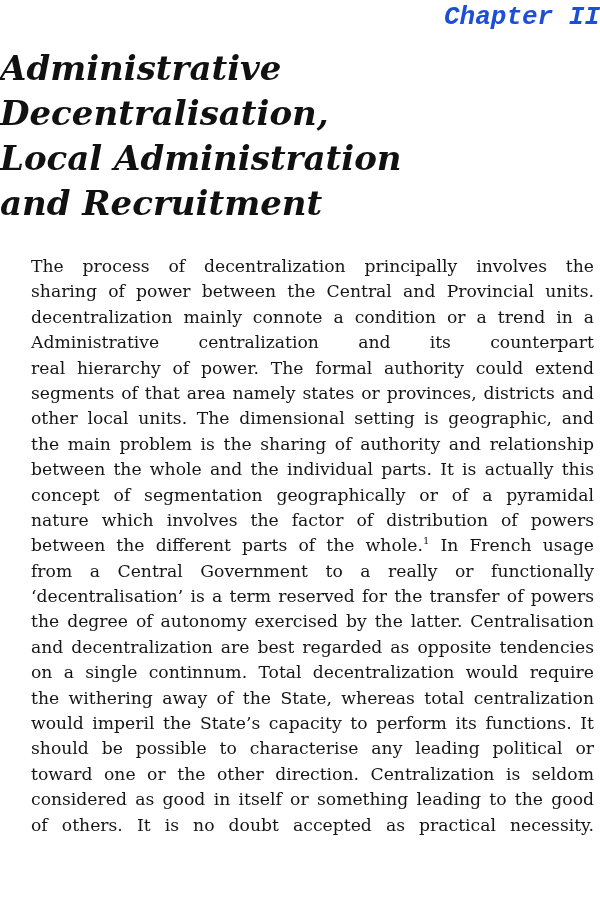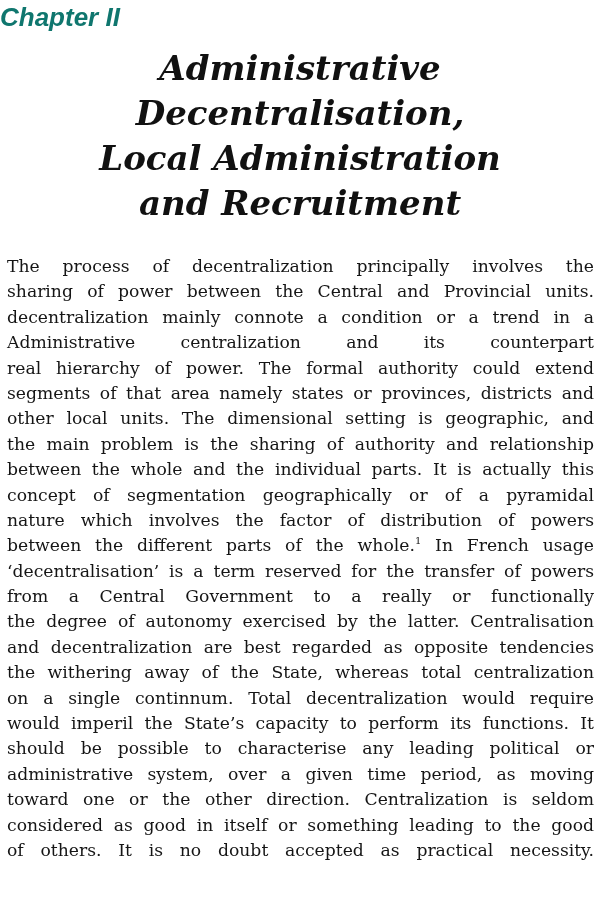--- a/index.html
+++ b/index.html
@@ -1,34 +1,34 @@
 <!DOCTYPE html>
 <html><head>
 <meta charset="utf-8">
 <style>
   html, body { margin: 0; padding: 0; background: #ffffff; }
   body { width: 600px; height: 903px; overflow: hidden; position: relative; color: #111; }
   .page { position: absolute; left: 0; top: 0; width: 600px; height: 903px; }
   .chapter-label {
-    position: absolute; left: 0; width: 600px; top: 2px; text-align: left;
-    font-family: Liberation Sans, sans-serif; font-style: italic; font-weight: bold;
-    font-size: 26px; line-height: 30px; color: #0f766e;
+    position: absolute; left: 0; width: 600px; top: 2px; text-align: right;
+    font-family: Liberation Mono, monospace; font-style: italic; font-weight: bold;
+    font-size: 26px; line-height: 30px; color: #1d4ed8;
   }
   .title {
-    position: absolute; left: 0; width: 600px; top: 46px; text-align: center;
+    position: absolute; left: 0; width: 600px; top: 46px; 
     font-family: "DejaVu Serif", serif; font-style: italic; font-weight: bold;
     font-size: 34px; line-height: 45px; color: #111; margin: 0;
   }
   .title span { display: block; }
   .body {
     position: absolute; left: 7px; width: 587px; top: 254px;
     font-family: "DejaVu Serif", serif; font-size: 17.2px; line-height: 25.4px;
     color: #151515; margin: 0;
   }
-  .line { display: block; text-align: justify; text-align-last: justify; white-space: nowrap; height: 25.4px; }
+  .line { display: block; text-align: justify; text-align-last: justify; white-space: nowrap; height: 25.4px; margin-left: 24px; }
   .line.last { text-align-last: justify; }
   sup { font-size: 10px; line-height: 0; vertical-align: super; }
 </style>
 </head>
 <body>
 
 <div class="page">
   <div class="chapter-label">Chapter II</div>
 
   <h1 class="title">
@@ -44,26 +44,25 @@
     <span class="line">decentralization mainly connote a condition or a trend in a</span>
     <span class="line">Administrative centralization and its counterpart</span>
     <span class="line">real hierarchy of power. The formal authority could extend</span>
     <span class="line">segments of that area namely states or provinces, districts and</span>
     <span class="line">other local units. The dimensional setting is geographic, and</span>
     <span class="line">the main problem is the sharing of authority and relationship</span>
     <span class="line">between the whole and the individual parts. It is actually this</span>
     <span class="line">concept of segmentation geographically or of a pyramidal</span>
     <span class="line">nature which involves the factor of distribution of powers</span>
     <span class="line"><span>between the different parts of the whole.</span><sup>1</sup><span> In French usage</span></span>
+    <span class="line">from a Central Government to a really or functionally</span>
     <span class="line">‘decentralisation’ is a term reserved for the transfer of powers</span>
-    <span class="line">from a Central Government to a really or functionally</span>
     <span class="line">the degree of autonomy exercised by the latter. Centralisation</span>
     <span class="line">and decentralization are best regarded as opposite tendencies</span>
+    <span class="line">on a single continnum. Total decentralization would require</span>
     <span class="line">the withering away of the State, whereas total centralization</span>
-    <span class="line">on a single continnum. Total decentralization would require</span>
     <span class="line">would imperil the State’s capacity to perform its functions. It</span>
     <span class="line">should be possible to characterise any leading political or</span>
-    <span class="line">administrative system, over a given time period, as moving</span>
     <span class="line">toward one or the other direction. Centralization is seldom</span>
     <span class="line">considered as good in itself or something leading to the good</span>
     <span class="line last">of others. It is no doubt accepted as practical necessity.</span>
   </div>
 </div>
 
 </body></html>

